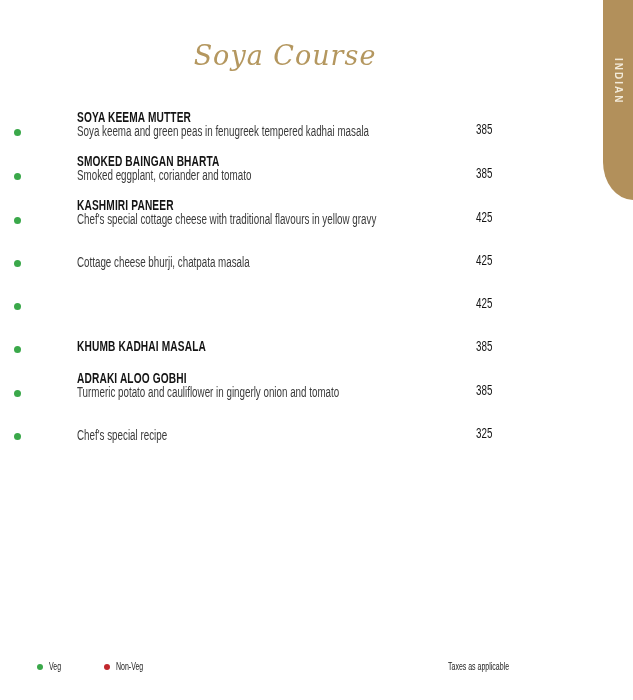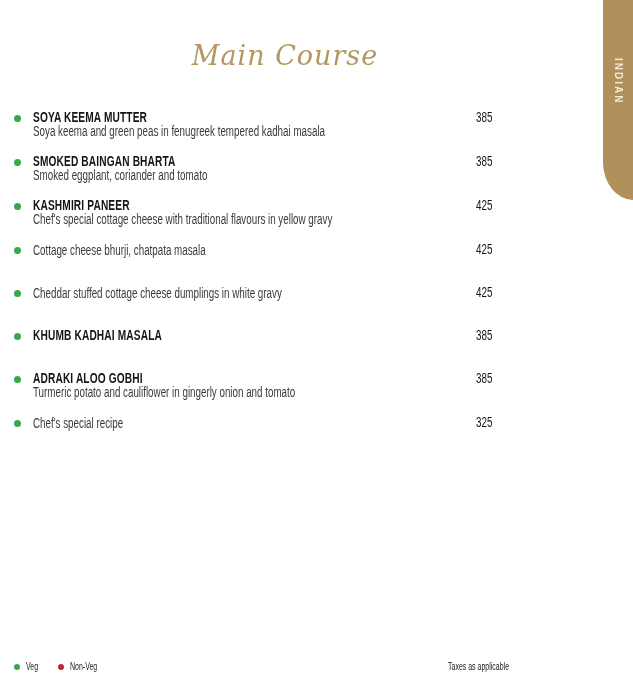--- a/index.html
+++ b/index.html
@@ -50,23 +50,24 @@
     letter-spacing:2px;
     color:#f2ead9;
   }
 
   
   .menu-list {
     position:absolute; top:111px; left:14px;
     width:478px;
   }
   .menu-item {
-    display:flex; align-items:flex-start;
+    display:flex; align-items:flex-end;
     margin-bottom:19px;
     min-height:24px;
+    gap:44px;
   }
   .dot {
     width:7px; height:7px; border-radius:50%;
     margin:4px 12px 0 0; flex:0 0 7px;
   }
   .dot.veg   { background:#3aa84a; }
   .dot.nonveg{ background:#c1272d; }
   .item-text { flex:1 1 auto; min-width:0; }
   .item-name {
     font-size:14.5px; font-weight:bold; color:#141414;
@@ -82,29 +83,29 @@
     line-height:13px;
   }
   .item-price .cond { transform-origin:right center; }
 
   
   .footer {
     position:absolute; left:14px; top:661px; right:98px;
     display:flex; align-items:center;
     font-size:10px; color:#222;
   }
-  .legend { display:flex; align-items:center; margin-right:15px; }
+  .legend { display:flex; align-items:center; margin-right:15px;margin-left:23px; }
   .legend .dot { width:6px; height:6px; margin:0 6px 0 0; flex:0 0 6px; }
   .taxes-note { margin-left:auto; }
 </style>
 </head>
 <body>
 
 <div class="title-wrap">
-  <span class="page-title">Main Course</span>
+  <span class="page-title">Soya Course</span>
 </div>
 
 <div class="ribbon">
   <span class="ribbon-label">INDIAN</span>
 </div>
 
 <div class="menu-list">
   <div class="menu-item">
     <span class="dot veg"></span>
     <div class="item-text">
@@ -158,23 +159,20 @@
       </div>
     </div>
     <div class="item-price">
       <span class="cond">425</span>
     </div>
   </div>
 
   <div class="menu-item">
     <span class="dot veg"></span>
     <div class="item-text">
-      <div class="item-desc">
-        <span class="cond">Cheddar stuffed cottage cheese dumplings in white gravy</span>
-      </div>
     </div>
     <div class="item-price">
       <span class="cond">425</span>
     </div>
   </div>
 
   <div class="menu-item">
     <span class="dot veg"></span>
     <div class="item-text">
       <div class="item-name">

